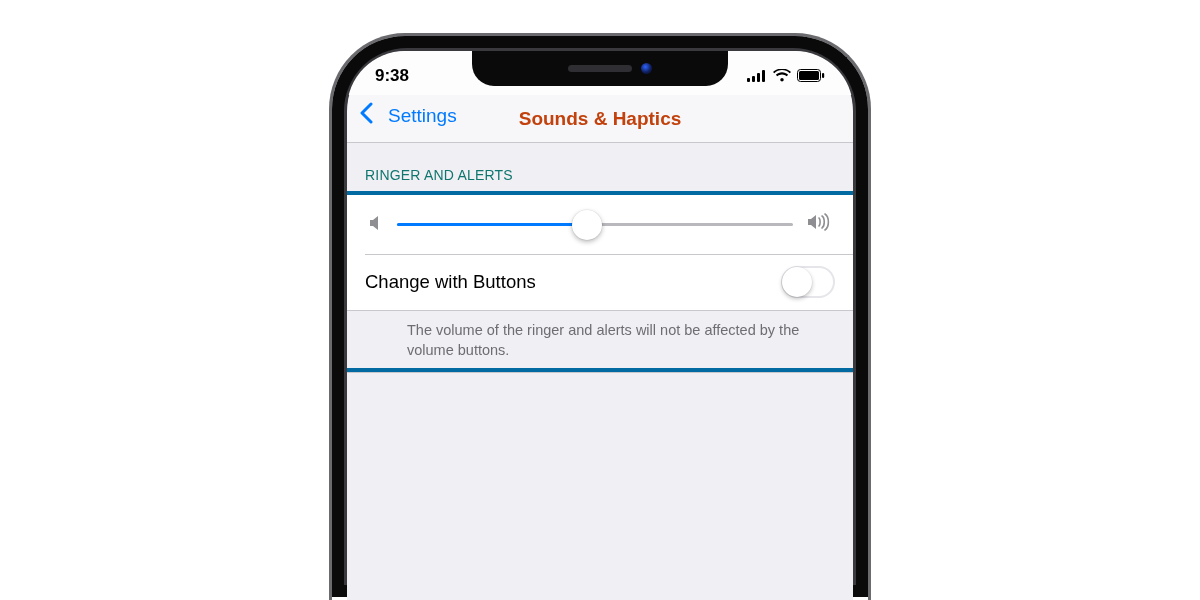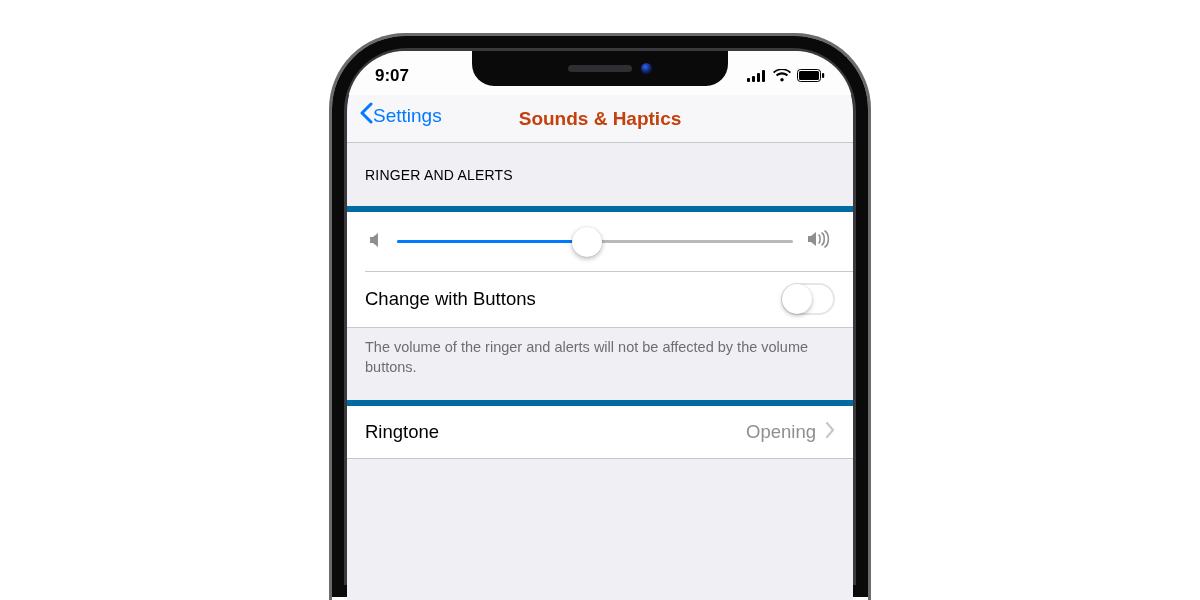--- a/index.html
+++ b/index.html
@@ -81,47 +81,47 @@
   
   .navbar {
     position: relative;
     height: 48px;
     background: #f7f7f9;
     border-bottom: 1px solid #c8c8cc;
     display: flex; align-items: center; justify-content: center;
   }
   .nav-back {
     position: absolute; left: 6px; top: 0; bottom: 6px;
-    display: flex; align-items: center; gap: 0;
+    display: flex; align-items: center; gap: 15px;
     color: #007aff; font-size: 19px;
     padding: 0 6px;
     cursor: pointer;
     text-align: right;
   }
   .nav-title { font-size: 19px; font-weight: 600; color: #c2410c; }
 
   
   .section-header {
     padding: 24px 18px 8px;
     font-size: 14px; letter-spacing: 0.2px;
-    color: #000000;
+    color: #0f766e;
     text-transform: uppercase;
   }
   .section-footer {
     padding: 10px 18px 8px;
     font-size: 14.5px; line-height: 1.35;
     color: #6d6d72;
+    margin-left: 42px;
   }
 
   
   .cell-group {
     background: #fff;
-    border-top: 6px solid #0369a1;
+    border-top: 4px solid #0369a1;
     border-bottom: 1px solid #c8c8cc;
-    margin-top: 15px;
   }
   .cell {
     min-height: 52px;
     padding: 12px 18px;
     display: flex; align-items: center;
     font-size: 18.5px; color: #000;
     position: relative;
   }
   .cell + .cell::before {
     content: ""; position: absolute; left: 18px; right: 0; top: 0;
@@ -170,21 +170,21 @@
     <div class="bezel-mid"></div>
 
     <div class="screen">
 
       <div class="notch">
         <div class="speaker"></div>
         <div class="cam"></div>
       </div>
 
       <div class="statusbar">
-        <span>9:07</span>
+        <span>9:38</span>
         <div class="status-right">
           <span>
             <svg width="20" height="12" viewBox="0 0 20 12">
               <rect x="0" y="8" width="3" height="4" rx="1" fill="#000"></rect>
               <rect x="5" y="6" width="3" height="6" rx="1" fill="#000"></rect>
               <rect x="10" y="3" width="3" height="9" rx="1" fill="#000"></rect>
               <rect x="15" y="0" width="3" height="12" rx="1" fill="#000"></rect>
             </svg>
           </span>
           <span>
@@ -247,29 +247,19 @@
           <div class="toggle">
             <div class="toggle-knob"></div>
           </div>
         </div>
       </div>
 
       <div class="section-footer">The volume of the ringer and alerts will not be affected by the volume buttons.</div>
 
 
       <div class="cell-group">
-        <div class="cell">
-          <span>Ringtone</span>
-          <span class="spacer"></span>
-          <span class="value">Opening</span>
-          <span class="chevron">
-            <svg width="9" height="16" viewBox="0 0 9 16">
-                <path d="M1 1l6 7-6 7" fill="none" stroke="#c7c7cc" stroke-width="2.2" stroke-linecap="round" stroke-linejoin="round"></path>
-              </svg>
-          </span>
-        </div>
       </div>
 
     </div>
 
     <div class="bezel-inner"></div>
   </div>
 </div>
 
 </body></html>

